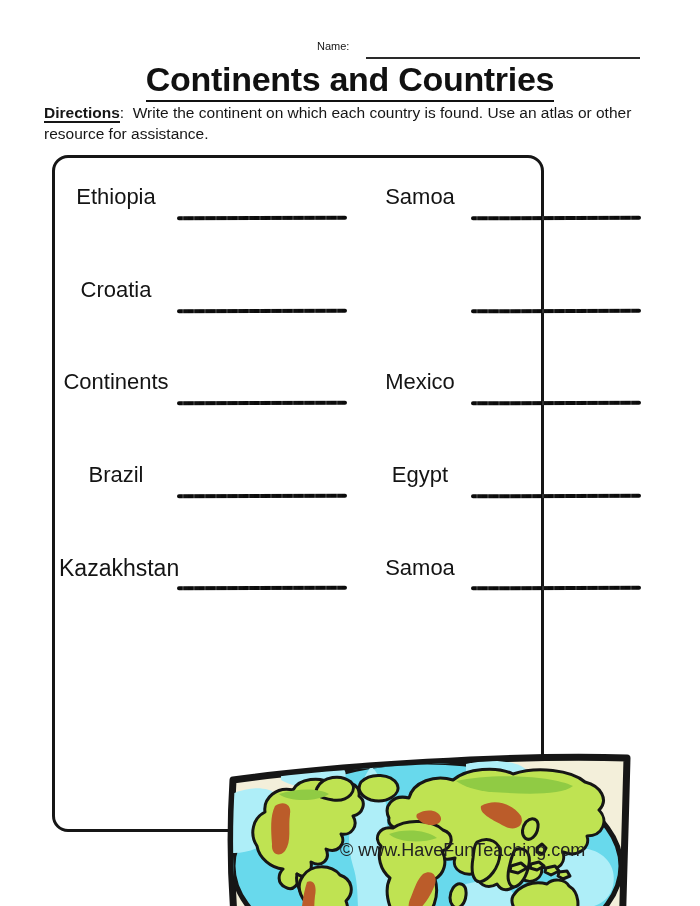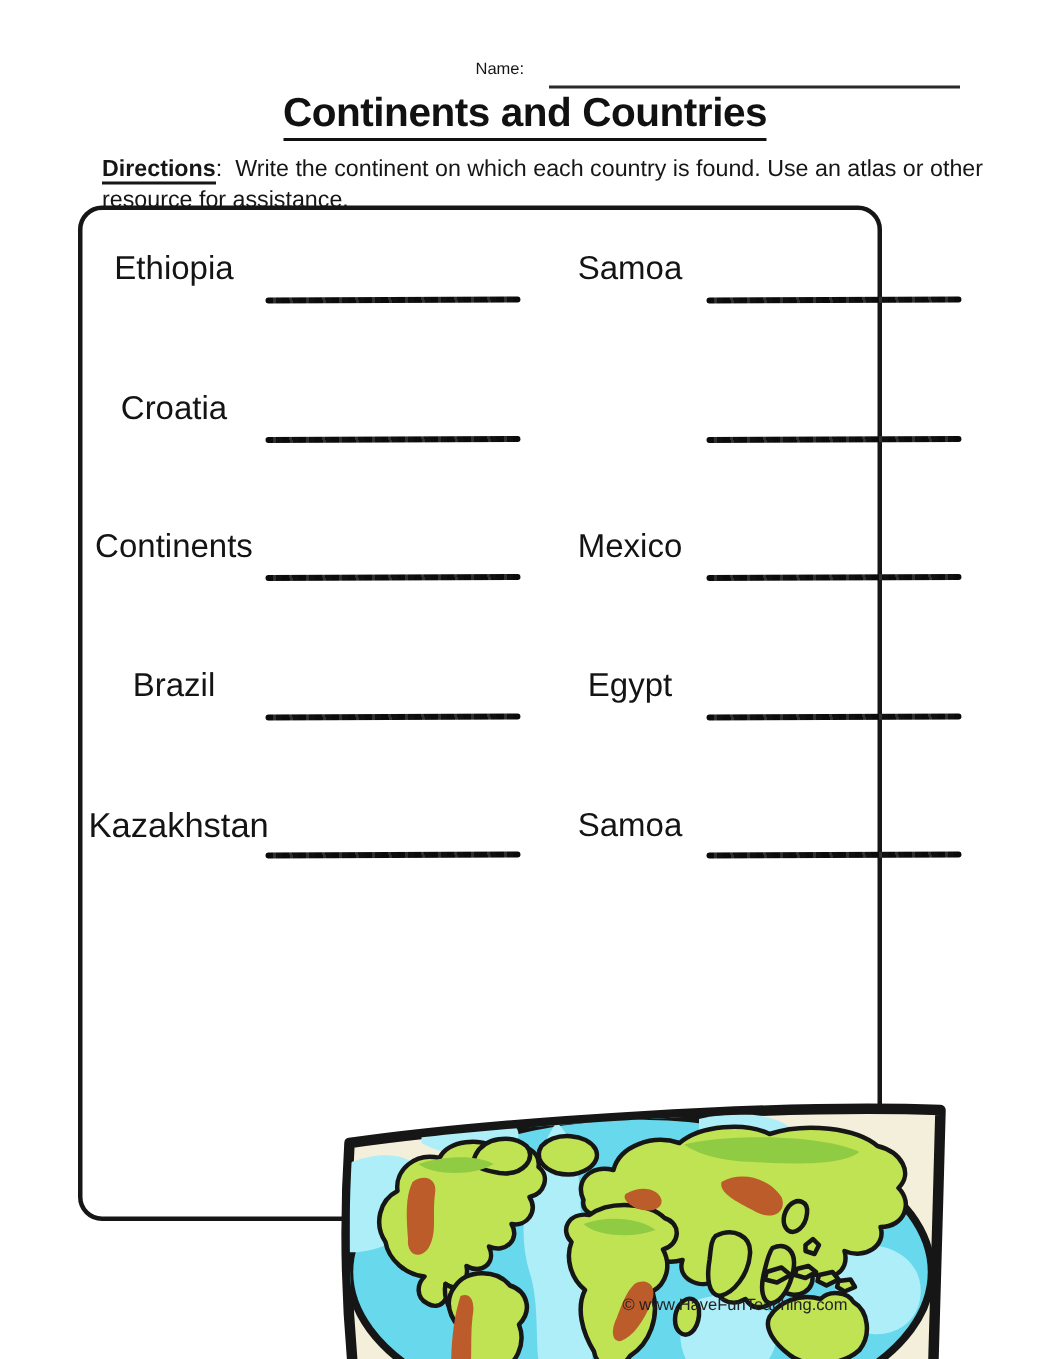--- a/index.html
+++ b/index.html
@@ -5,49 +5,49 @@
   html,body{margin:0;padding:0;background:#ffffff;}
   .page{
     position:relative;width:700px;height:906px;background:#ffffff;overflow:hidden;
     font-family:"Liberation Sans","DejaVu Sans",sans-serif;color:#1a1a1a;
   }
   
   .name-row{position:absolute;left:317px;top:40px;font-size:11px;color:#151515;}
   .name-line{position:absolute;left:366px;top:57px;width:274px;border-top:2px solid #2a2a2a;}
   .title{position:absolute;left:0;top:60px;width:700px;text-align:center;}
   .title span{
-    display:inline-block;font-size:27px;font-weight:bold;letter-spacing:-0.3px;
+    display:inline-block;font-size:34px;font-weight:bold;letter-spacing:-0.3px;
     border-bottom:2.5px solid #111;padding-bottom:1px;color:#111;
   }
-  .directions{position:absolute;left:44px;top:102px;width:612px;font-size:15.5px;line-height:21px;color:#161616;margin-left:24px;}
+  .directions{position:absolute;left:44px;top:102px;width:612px;font-size:15.5px;line-height:21px;color:#161616;}
   .directions .dlabel{font-weight:bold;border-bottom:2px solid #161616;}
   
   .answer-box{
-    position:absolute;left:52px;top:137px;width:536px;height:677px;
+    position:absolute;left:52px;top:155px;width:492px;height:677px;
     border:3px solid #161616;border-radius:16px;background:#fff;box-sizing:border-box;
   }
   .country-label{
     position:absolute;width:114px;text-align:center;font-size:22px;color:#141414;white-space:nowrap;
   }
   .country-label.small{font-size:23px;}
   .col-left.country-label{left:4px;}
   .col-right.country-label{left:308px;}
   .blank{
     position:absolute;width:170px;height:4px;border-radius:2px;
     background:repeating-linear-gradient(90deg,#0b0b0b 0 5px,#303030 5px 7px,#101010 7px 11px);
     transform:rotate(-0.25deg);
   }
   .col-left.blank{left:122px;}
   .col-right.blank{left:416px;}
   .r0l{top:26px;} .r1l{top:119px;} .r2l{top:211px;} .r3l{top:304px;} .r4l{top:397px;}
   .r0b{top:58px;} .r1b{top:151px;} .r2b{top:243px;} .r3b{top:336px;} .r4b{top:428px;}
   
   .map-wrap{position:absolute;left:166px;top:588px;width:420px;height:244px;}
   
-  .footer{position:absolute;left:340px;top:840px;width:300px;text-align:center;font-size:11px;color:#222;margin-top:24px;}
+  .footer{position:absolute;left:340px;top:840px;width:300px;text-align:left;font-size:18px;color:#222;}
 </style>
 </head>
 <body>
 
 <div class="page">
 
   <div class="name-row">Name:</div>
   <div class="name-line"></div>
 
   <div class="title">

